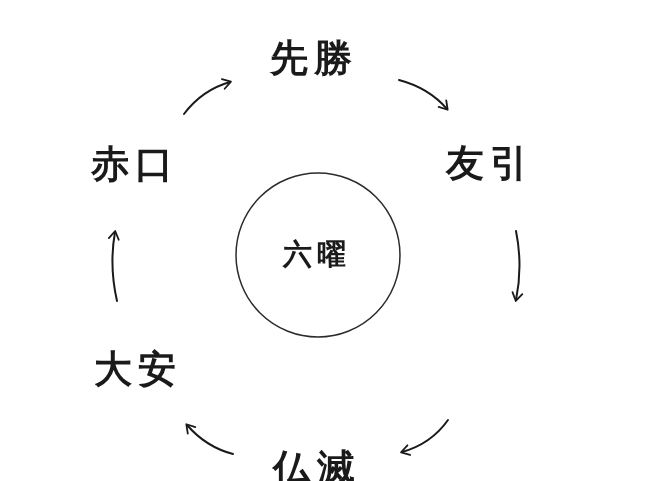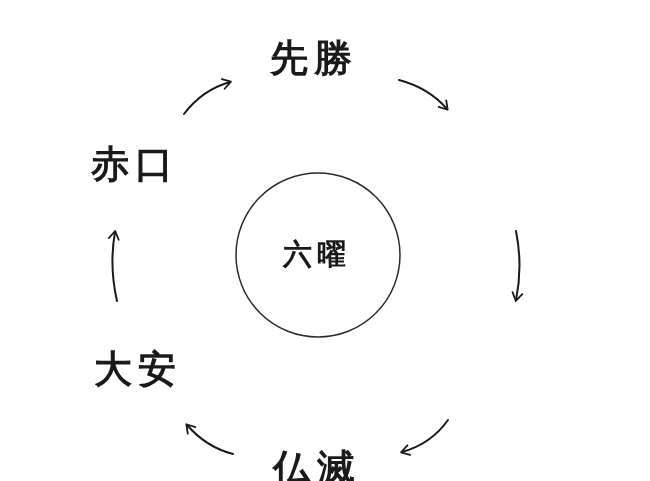--- a/index.html
+++ b/index.html
@@ -52,20 +52,21 @@
 
     <path d="M 448 395 Q 431 419 402 427" fill="none" stroke="#1a1a1a" stroke-width="2" stroke-linecap="round" marker-end="url(#ah)"></path>
 
     <path d="M 233 429 Q 206 422 187 400" fill="none" stroke="#1a1a1a" stroke-width="2" stroke-linecap="round" marker-end="url(#ah)"></path>
 
     <path d="M 117 276 Q 109 241 115 207" fill="none" stroke="#1a1a1a" stroke-width="2" stroke-linecap="round" marker-end="url(#ah)"></path>
   </svg>
 
   <div class="node" style="left:314px; top:33px;">先勝</div>
 
+  <div class="node" style="left:490px; top:138px;">友引</div>
 
 
   <div class="node" style="left:317px; top:443px;">仏滅</div>
 
   <div class="node" style="left:138px; top:344px;">大安</div>
 
   <div class="node center" style="left:317px; top:229px;">六曜</div>
 
   <div class="node" style="left:135px; top:139px;">赤口</div>
 

